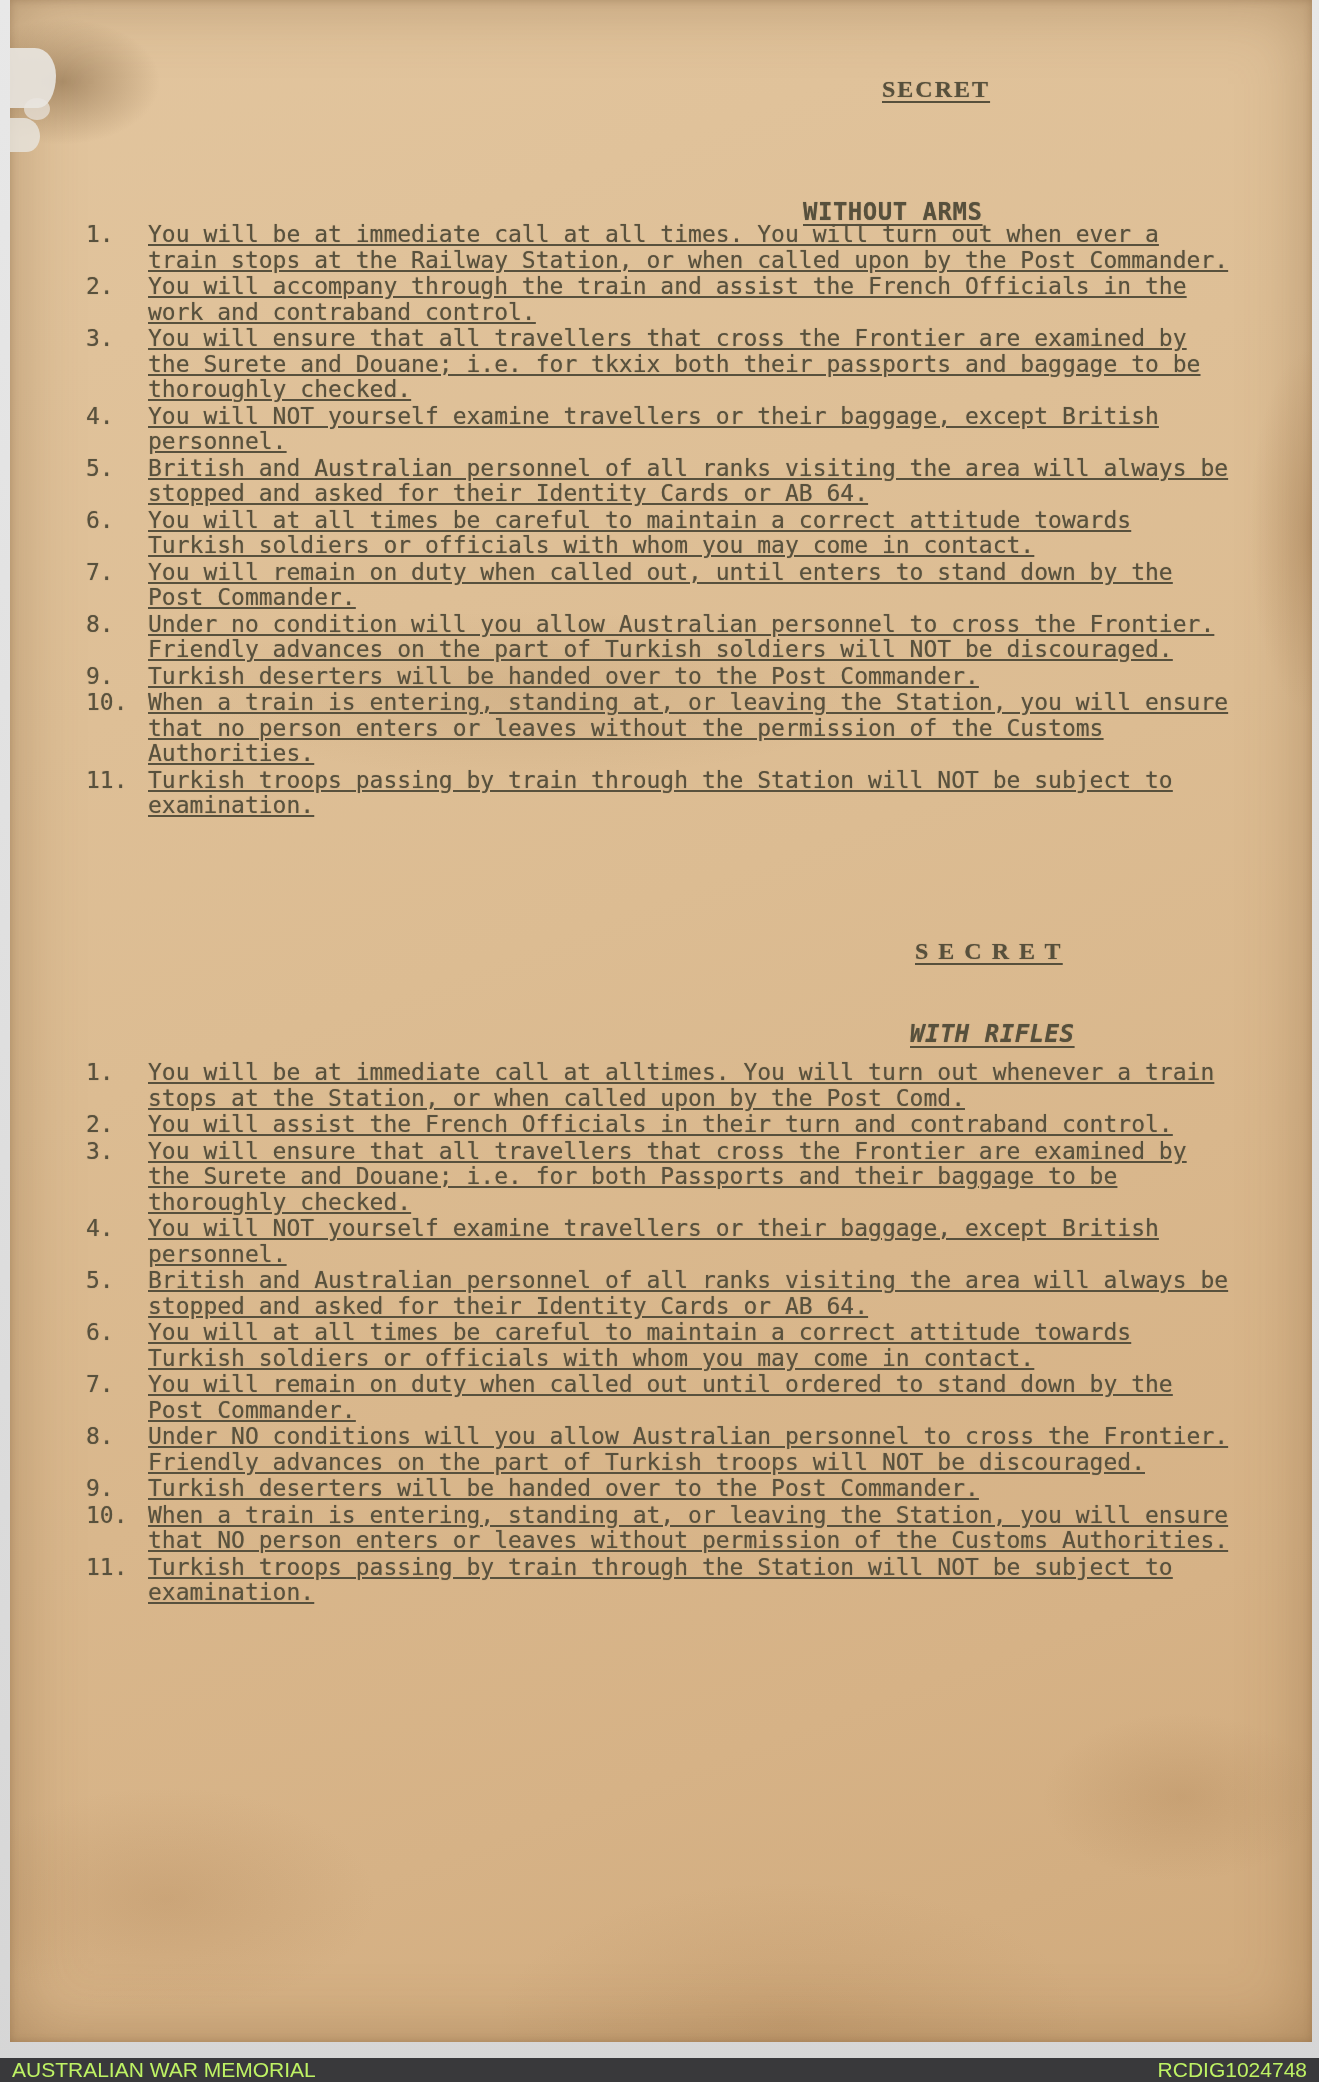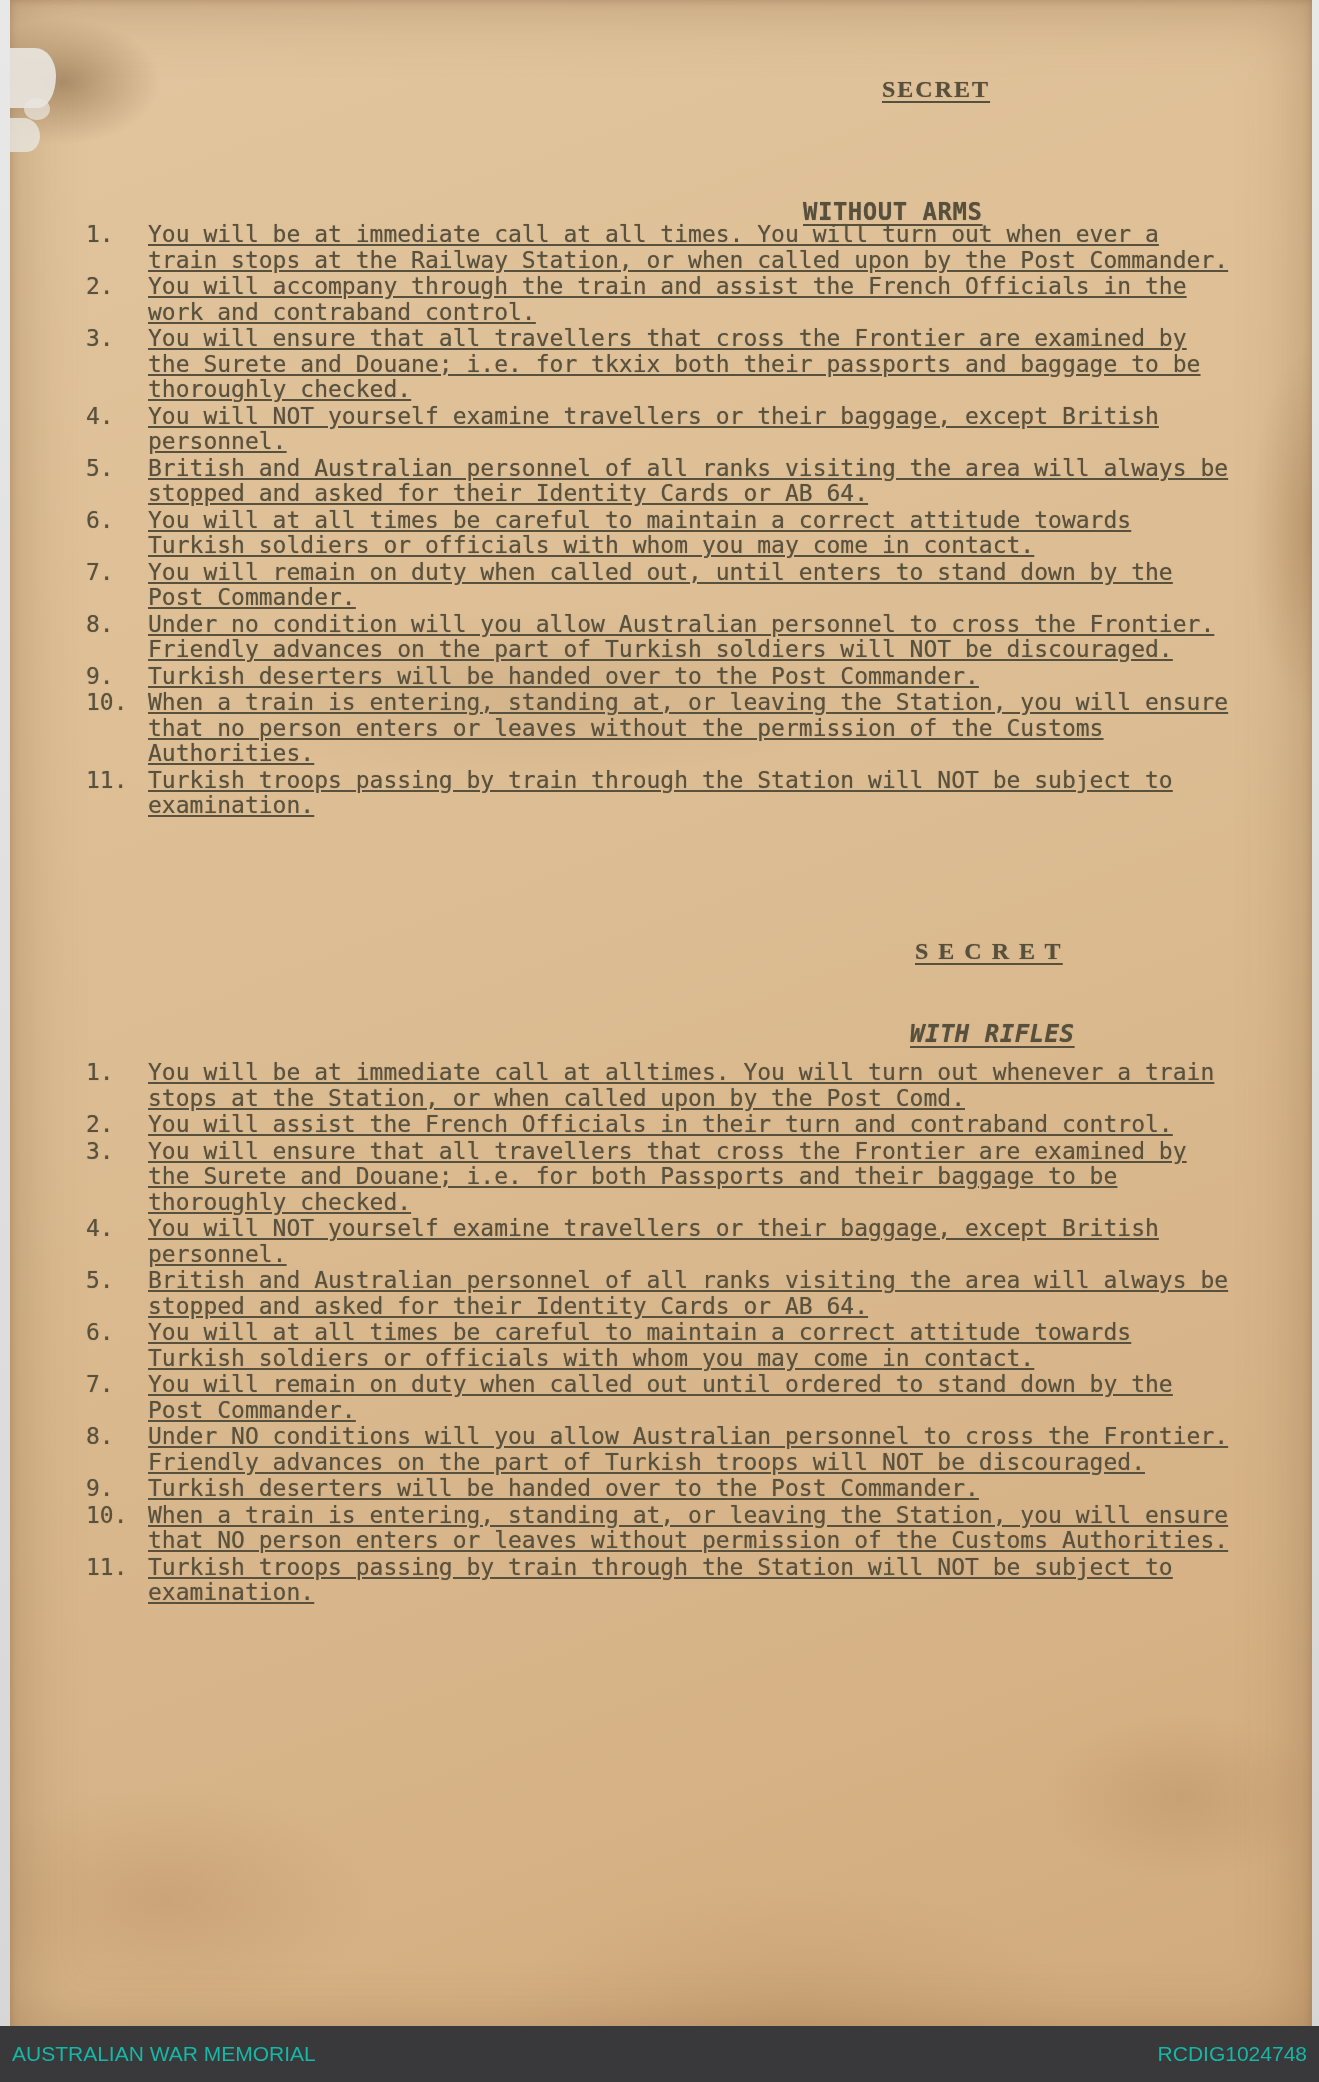--- a/index.html
+++ b/index.html
@@ -37,22 +37,22 @@
   .list{
     position:absolute;left:76px;right:72px;
     font-size:23px;line-height:25.5px;color:#58513d;
     text-shadow:0 0 1px rgba(80,70,50,0.5);
   }
   .item{display:flex;align-items:flex-start;margin:0 0 1px 0;}
   .item .num{flex:0 0 62px;}
   .item .txt{flex:1;text-decoration:underline;}
 
   .footer{
-    position:absolute;left:0;right:0;bottom:0;height:56px;
-    background:#39393b;color:#14b8a6;
+    position:absolute;left:0;right:0;bottom:0;height:24px;
+    background:#39393b;color:#bef264;
     font-family:"Liberation Sans", sans-serif;font-size:21px;
     display:flex;justify-content:space-between;align-items:center;
     padding:12px 12px;box-sizing:border-box;
   }
 </style>
 </head>
 <body>
 
 <div class="scan-surround"></div>
 

